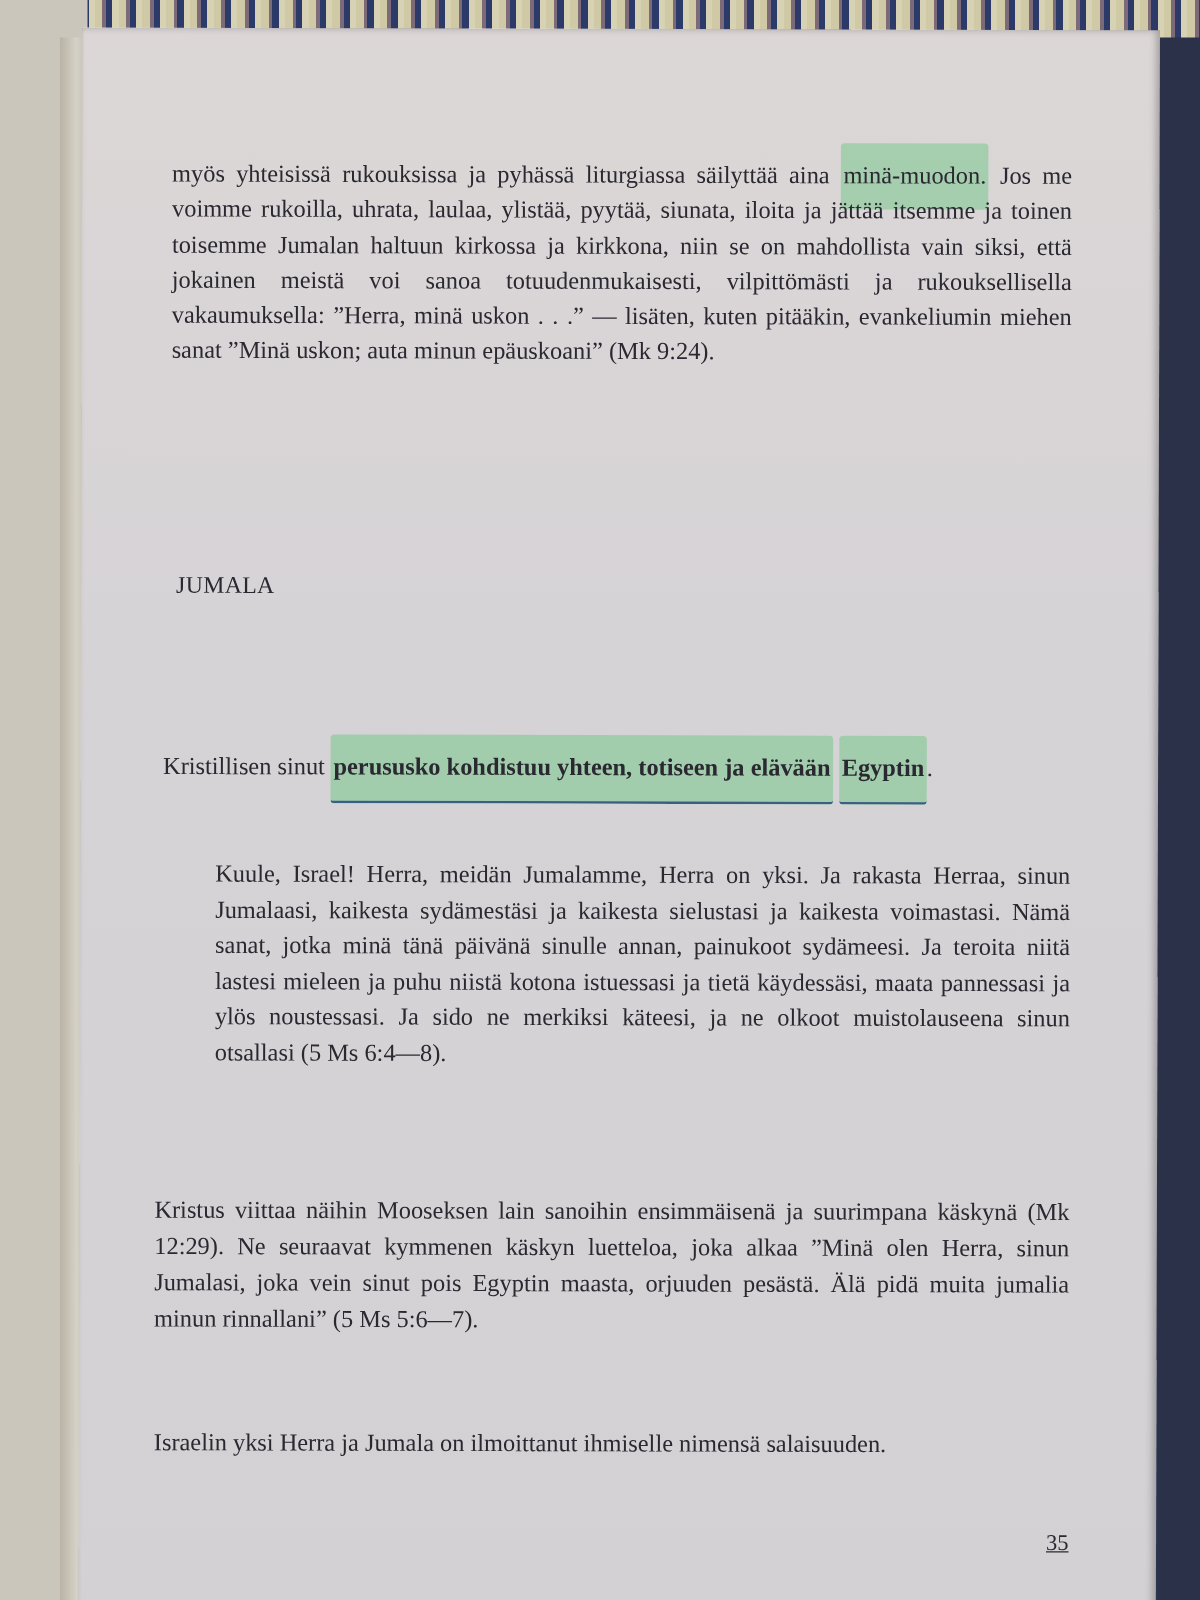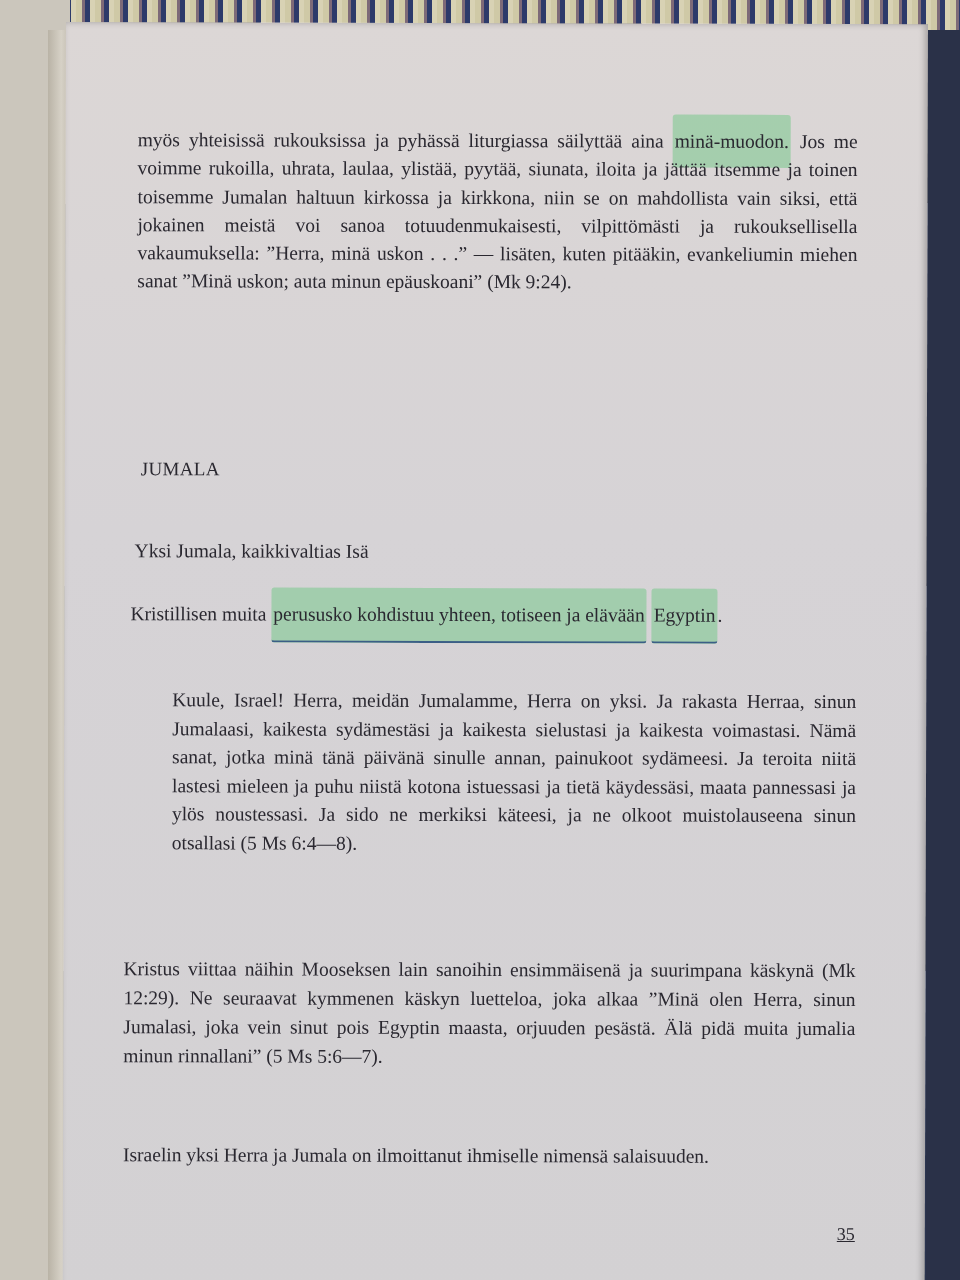--- a/index.html
+++ b/index.html
@@ -14,39 +14,38 @@
   .text{position:absolute;color:#2a2830;font-size:19.5px;line-height:28.3px;text-align:justify;}
   .p1{left:72px;top:104px;width:720px;}
   .heading{position:absolute;left:76px;top:436px;font-size:19px;color:#2a2830;letter-spacing:0.3px;}
   .subheading{position:absolute;left:70px;top:518px;font-size:19.5px;color:#2a2830;}
   .p2{left:66px;top:578px;width:726px;}
   .quote{left:108px;top:664px;width:684px;line-height:28.5px;}
   .p3{left:60px;top:932px;width:732px;line-height:29px;}
   .p4{left:60px;top:1118px;width:732px;line-height:30px;}
   .pagenum{position:absolute;left:774px;top:1200px;font-size:18px;color:#2a2830;text-decoration:underline;}
   .hl{background:rgba(120,200,140,.55);border-radius:3px;padding:16px 2px;}
-  .ul{border-bottom:2px solid #3b5e86;}
+  .ul{border-bottom:2px solid #3b5e86;font-weight:bold;}
 </style>
 </head>
 <body>
 
 <div class="fabric"></div>
 <div class="fabric-side"></div>
 <div class="left-page"></div>
 <div class="left-page-edge"></div>
 
 <div class="page">
 
   <div class="text p1"><span>myös yhteisissä rukouksissa ja pyhässä liturgiassa säilyttää aina </span><span class="hl">minä-muodon.</span><span> Jos me voimme rukoilla, uhrata, laulaa, ylistää, pyytää, siunata, iloita ja jättää itsemme ja toinen toisemme Jumalan haltuun kirkossa ja kirkkona, niin se on mahdollista vain siksi, että jokainen meistä voi sanoa totuudenmukaisesti, vilpittömästi ja rukouksellisella vakaumuksella: ”Herra, minä uskon . . .” — lisäten, kuten pitääkin, evankeliumin miehen sanat ”Minä uskon; auta minun epäuskoani” (Mk 9:24).</span></div>
 
   <div class="heading">JUMALA</div>
 
-  <div class="subheading">Yksi Jumala, kaikkivaltias Isä</div>
 
-  <div class="text p2"><span>Kristillisen muita </span><span class="hl ul">perususko kohdistuu yhteen, totiseen ja elävään</span> <span class="hl ul">Egyptin</span><span>.</span></div>
+  <div class="text p2"><span>Kristillisen sinut </span><span class="hl ul">perususko kohdistuu yhteen, totiseen ja elävään</span> <span class="hl ul">Egyptin</span><span>.</span></div>
 
   <div class="text quote">Kuule, Israel! Herra, meidän Jumalamme, Herra on yksi. Ja rakasta Herraa, sinun Jumalaasi, kaikesta sydämestäsi ja kaikesta sielustasi ja kaikesta voimastasi. Nämä sanat, jotka minä tänä päivänä sinulle annan, painukoot sydämeesi. Ja teroita niitä lastesi mieleen ja puhu niistä kotona istuessasi ja tietä käydessäsi, maata pannessasi ja ylös noustessasi. Ja sido ne merkiksi käteesi, ja ne olkoot muistolauseena sinun otsallasi (5 Ms 6:4—8).</div>
 
   <div class="text p3">Kristus viittaa näihin Mooseksen lain sanoihin ensimmäisenä ja suurimpana käskynä (Mk 12:29). Ne seuraavat kymmenen käskyn luetteloa, joka alkaa ”Minä olen Herra, sinun Jumalasi, joka vein sinut pois Egyptin maasta, orjuuden pesästä. Älä pidä muita jumalia minun rinnallani” (5 Ms 5:6—7).</div>
 
   <div class="text p4">Israelin yksi Herra ja Jumala on ilmoittanut ihmiselle nimensä salaisuuden.</div>
 
   <div class="pagenum">35</div>
 </div>
 

